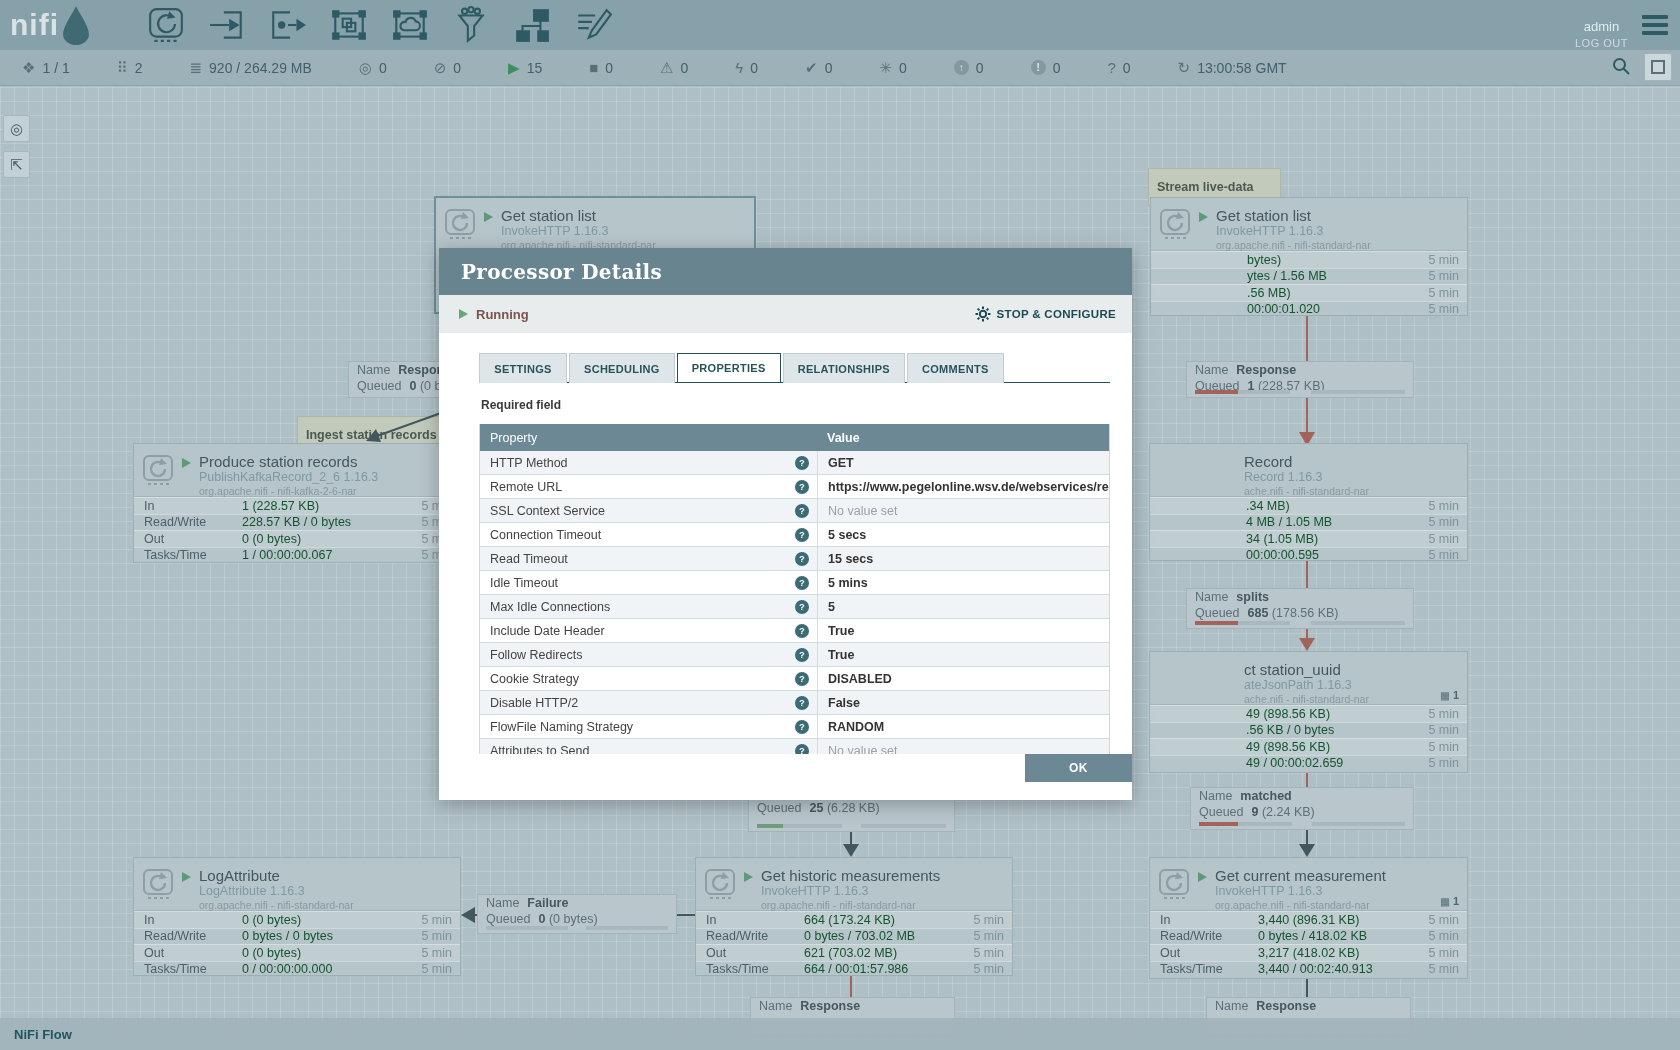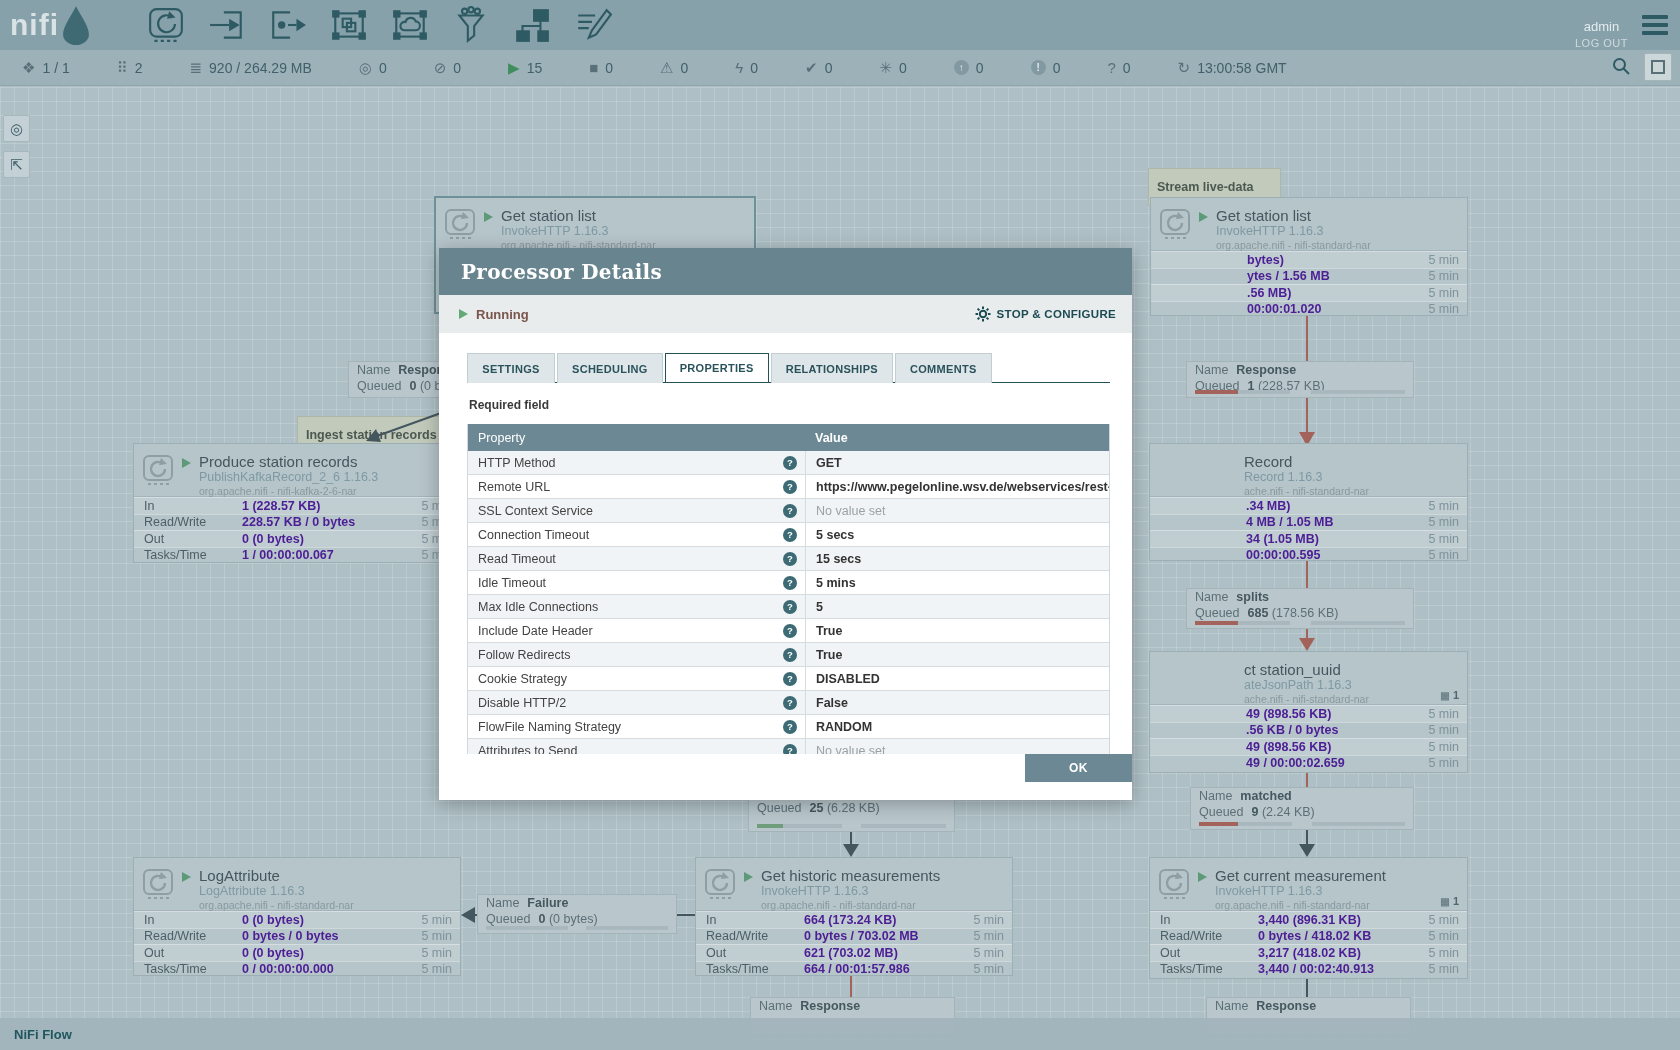--- a/index.html
+++ b/index.html
@@ -44,21 +44,21 @@
   .play{width:0;height:0;border-left:9px solid #5d9a77;border-top:5.5px solid transparent;border-bottom:5.5px solid transparent;margin:5px 8px 0 8px}
   .proc-title{font-size:15px;color:#44565e;line-height:17px}
   .proc-type{font-size:12.5px;color:#7e99a3;line-height:15px}
   .proc-bundle{font-size:10.5px;color:#87999f;line-height:13px}
   .threads{position:absolute;right:8px;bottom:3px;font-size:11px;font-weight:bold;color:#54676e}
   .threads .tico{color:#6f838b;font-size:10px}
   .stats{border-top:1px solid #a3b4ba}
   .srow{display:flex;align-items:center;height:16.5px;font-size:12.5px;color:#4c5f66;border-top:1px solid rgba(255,255,255,.35);padding:0 8px 0 10px}
   .srow:nth-child(odd){background:rgba(255,255,255,.14)}
   .sl{width:98px;flex:0 0 98px}
-  .sv{flex:1;font-weight:700;color:#4c1d95;white-space:nowrap;overflow:hidden}
+  .sv{flex:1;font-weight:400;color:#14532d;white-space:nowrap;overflow:hidden}
   .st{flex:0 0 46px;text-align:right;color:#7f939b;font-weight:normal}
   .pall .proc-head{padding-left:94px}
   .pstats .sv{padding-left:86px}
 
   
   .conn{position:absolute;z-index:3;background:#b9c7cc;border:1px solid #a2b3b9;font-size:12.5px;color:#5c6f77;padding:1px 8px 7px 8px;overflow:hidden;white-space:nowrap}
   .crow{line-height:15.5px}
   .cw{color:#5c6f77;margin-right:8px}
   .cvl{color:#46585f;font-weight:600}
   .csize{color:#5c6f77;font-weight:normal}
@@ -73,21 +73,21 @@
   .footer{position:absolute;left:0;bottom:0;width:1680px;height:32px;background:rgba(162,180,187,.93);z-index:8;display:flex;align-items:center;padding-left:14px}
   .crumb{color:#20565e;font-size:13px;font-weight:600}
 
   
   .modal{position:absolute;left:439px;top:248px;width:693px;height:552px;background:#fff;z-index:20;box-shadow:0 4px 18px rgba(0,0,0,.28)}
   .m-title{height:47px;background:#67848f;color:#fff;display:flex;align-items:center;padding-left:22px;font-family:"DejaVu Serif","Liberation Serif",serif;font-weight:bold;font-size:20px;letter-spacing:.3px}
   .m-status{height:38px;background:#e8eced;display:flex;align-items:center;padding:0 16px 0 20px}
   .m-run{display:flex;align-items:center;gap:8px;color:#7a554d;font-size:13px;font-weight:bold}
   .m-run .play{margin:0;border-left-color:#62a977}
   .m-action{margin-left:auto;display:flex;align-items:center;gap:6px;color:#1c4a52;font-size:11.5px;font-weight:bold;letter-spacing:.3px;cursor:pointer}
-  .m-body{padding:20px 22px 0 28px}
+  .m-body{padding:20px 22px 0 40px}
   .tabs{display:flex;gap:2px;border-bottom:1px solid #24505a;height:30px}
   .tab{height:30px;padding:0 14px;min-width:88px;display:flex;align-items:center;justify-content:center;font-size:11px;font-weight:bold;color:#29525b;background:#dfe6e9;border:1px solid #c3ced3;border-bottom:none;letter-spacing:.3px;cursor:pointer}
   .tab.active{background:#fff;border:1px solid #24505a;position:relative;z-index:1}
   .req{margin:15px 0 12px 2px;font-size:12px;font-weight:bold;color:#3a3a3a}
   .tbl-clip{height:330px;overflow:hidden;border-left:1px solid #cfd8dc;border-right:1px solid #cfd8dc}
   .trow{display:flex;height:24px;align-items:center;border-bottom:1px solid #d4dce0;font-size:12.5px}
   .trow:nth-child(even){background:#f1f4f6}
   .thead{height:27px;background:#6b8894;color:#fff;font-weight:bold;border-bottom:none}
   .thead .tc{color:#fff}
   .tc{padding:0 10px;white-space:nowrap;overflow:hidden}

